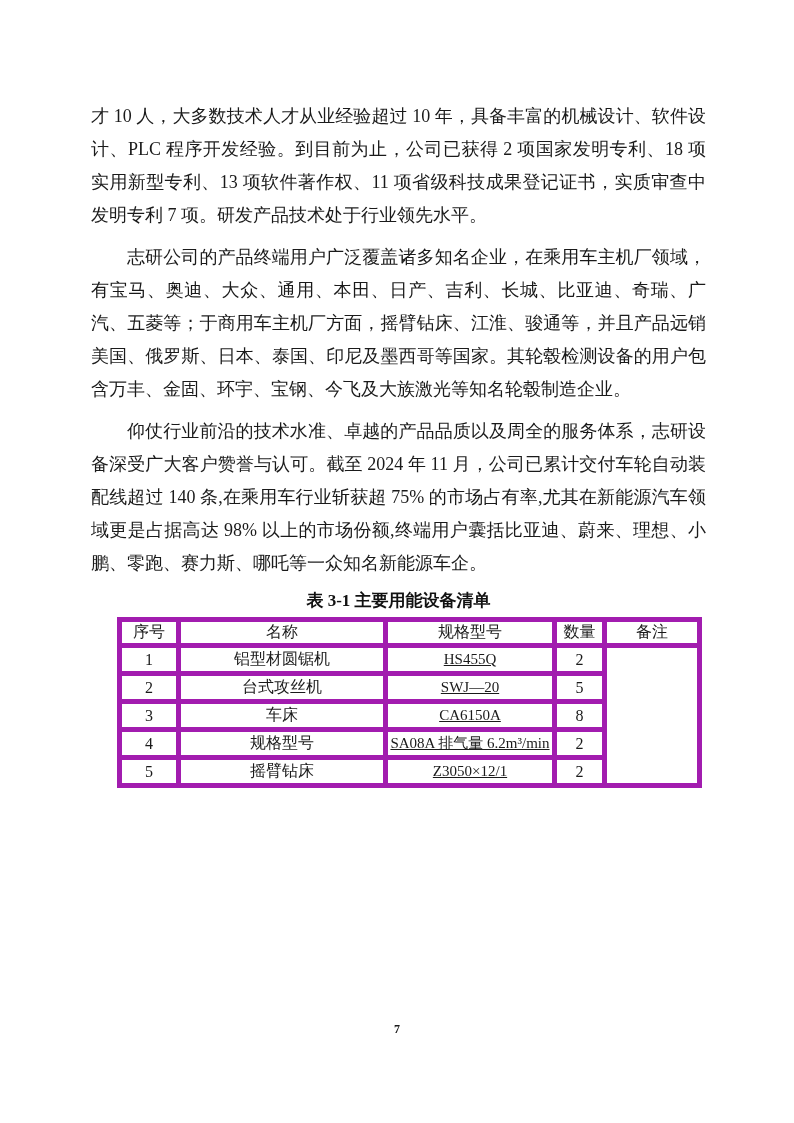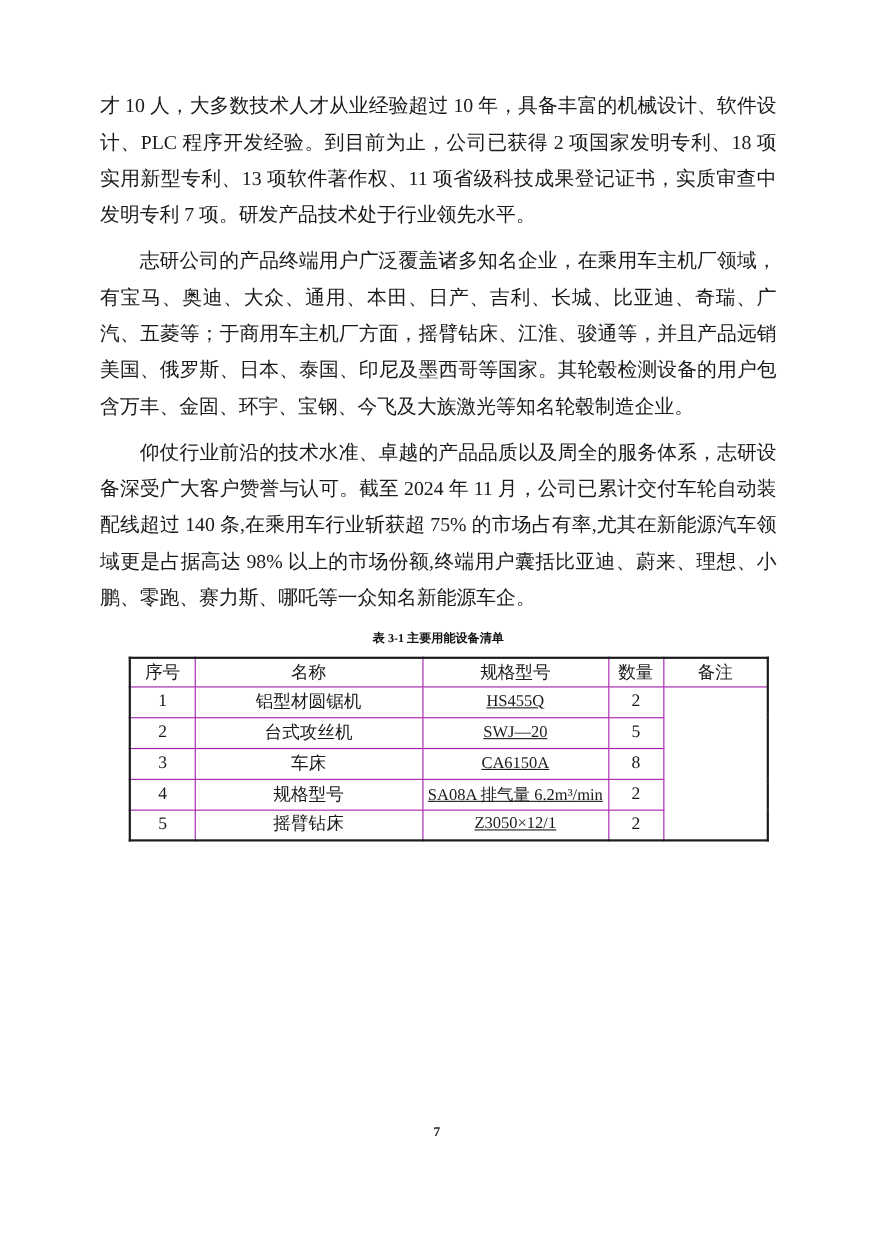--- a/index.html
+++ b/index.html
@@ -10,49 +10,49 @@
     height: 1123px;
     margin: 0 auto;
     background: #ffffff;
     font-family: "Liberation Serif", "DejaVu Serif", serif;
     color: #1a1a1a;
     overflow: hidden;
   }
   .content {
     position: absolute;
     left: 91px;
-    top: 80px;
+    top: 100px;
     width: 615px;
   }
   .content p {
     font-size: 18px;
     line-height: 33px;
     text-align: justify;
     margin-bottom: 9px;
     color: #1a1a1a;
   }
   .content p.indent { text-indent: 2em; }
   .table-title {
     text-align: center;
     font-weight: bold;
-    font-size: 11px;
+    font-size: 17px;
     line-height: 24px;
     margin-top: 9px;
     margin-bottom: 4px;
     color: #111;
   }
   table.equip {
     border-collapse: collapse;
     table-layout: fixed;
     width: 580px;
     margin-left: 26px;
     border: 2px solid #1c1c1c;
   }
   table.equip th, table.equip td {
-    border: 1px solid #a21caf;
+    border: 5px solid #a21caf;
     text-align: center;
     vertical-align: middle;
     font-weight: normal;
     font-size: 16px;
     padding: 0 2px;
     overflow: hidden;
     white-space: nowrap;
   }
   table.equip th { height: 26px; }
   table.equip td { height: 28px; }

